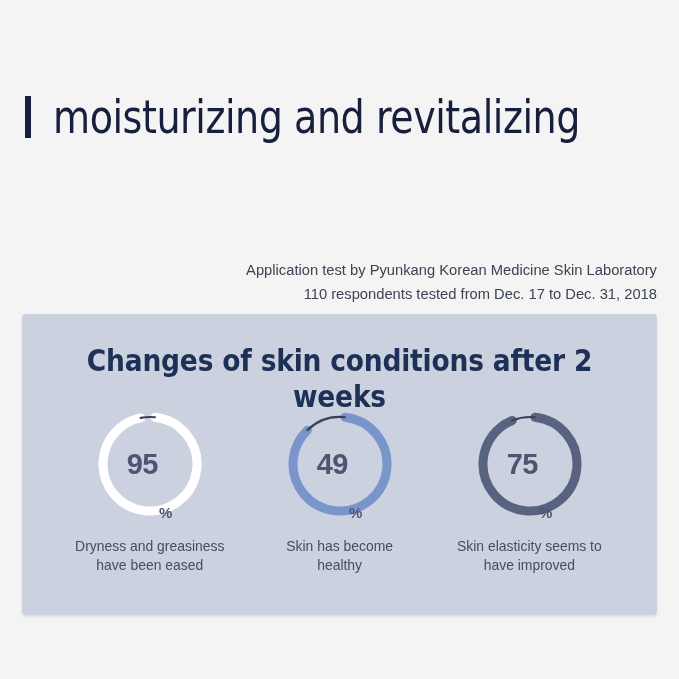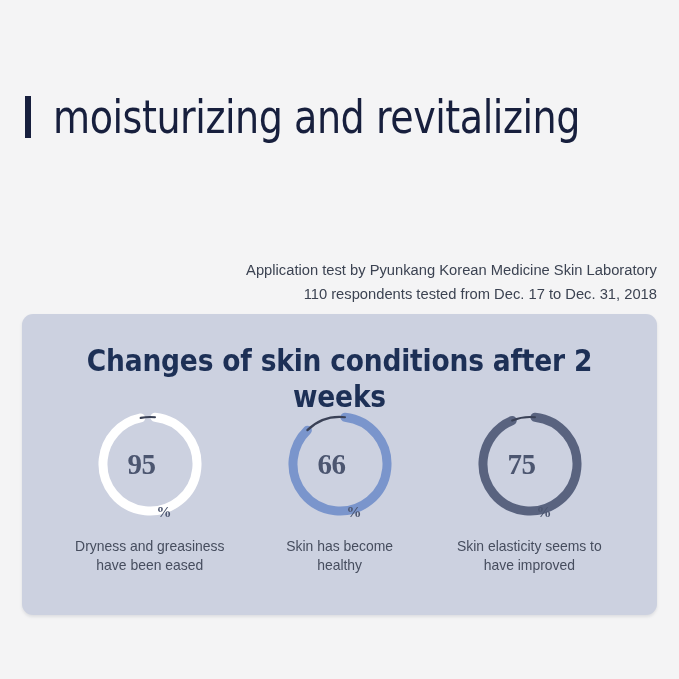--- a/index.html
+++ b/index.html
@@ -61,21 +61,21 @@
   .subtitle div { white-space: nowrap; }
 
   
   .panel {
     position: absolute;
     left: 22px;
     top: 314px;
     width: 635px;
     height: 301px;
     background: #ccd1e0;
-    border-radius: 11px;
+    border-radius: 4px;
     box-shadow: 0 2px 3px rgba(120,125,140,0.18);
   }
   .panel-title {
     position: absolute;
     left: 0;
     right: 0;
     top: 28px;
     text-align: center;
     font-size: 31px;
     color: #1d3056;
@@ -111,21 +111,20 @@
     width: 116px;
     height: 116px;
   }
   .donut-center {
     position: absolute;
     inset: 0;
     display: flex;
     align-items: center;
     justify-content: center;
     pointer-events: none;
-    font-family: Liberation Serif, serif;
   }
   .donut-value {
     font-size: 29px;
     font-weight: 700;
     color: #4c5670;
     line-height: 1;
     letter-spacing: -0.5px;
   }
   .donut-unit {
     font-size: 15px;
@@ -183,21 +182,21 @@
     </div>
 
     <div class="stat">
       <div class="donut-wrap">
         <svg viewBox="0 0 116 116">
           <circle cx="58" cy="58" r="47" fill="none" stroke="#ccd1e0" stroke-width="9"></circle>
           <circle class="arc" cx="58" cy="58" r="47" fill="none" stroke-width="9" stroke-linecap="round" transform="rotate(-84 58 58)" stroke="#7a95cc" stroke-dasharray="253.9663501161989 295.3097094374406"></circle>
           <circle class="gap" cx="58" cy="58" r="47" fill="none" stroke-width="2.2" stroke-linecap="round" transform="rotate(-84 58 58)" stroke="#3a4156" stroke-dasharray="0 253.9663501161989 41.343359321241685 295.3097094374406"></circle>
         </svg>
         <div class="donut-center">
-          <span class="donut-value" style="color: rgb(76, 86, 112);">66</span>
+          <span class="donut-value" style="color: rgb(76, 86, 112);">49</span>
           <span class="donut-unit" style="color: rgb(76, 86, 112);">%</span>
         </div>
       </div>
       <div class="stat-caption">
         <div>Skin has become</div>
         <div>healthy</div>
       </div>
     </div>
 
     <div class="stat">

